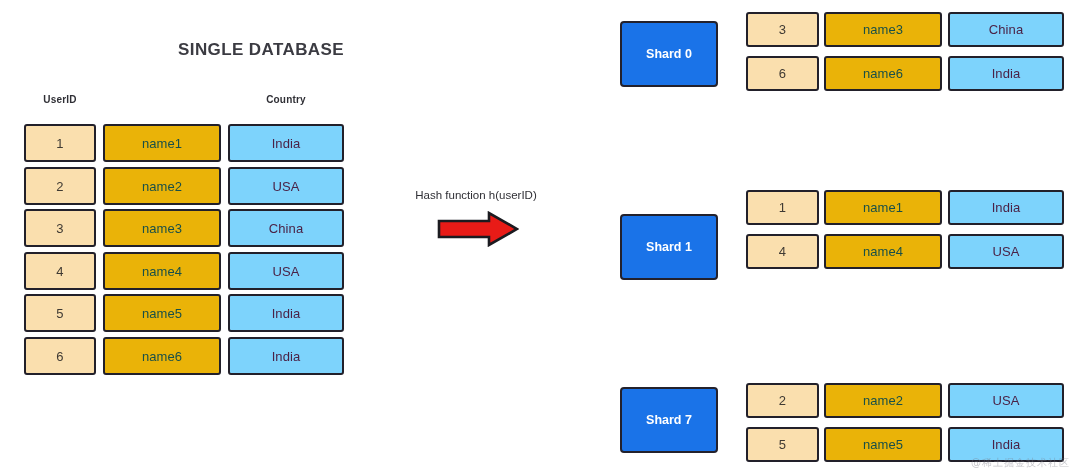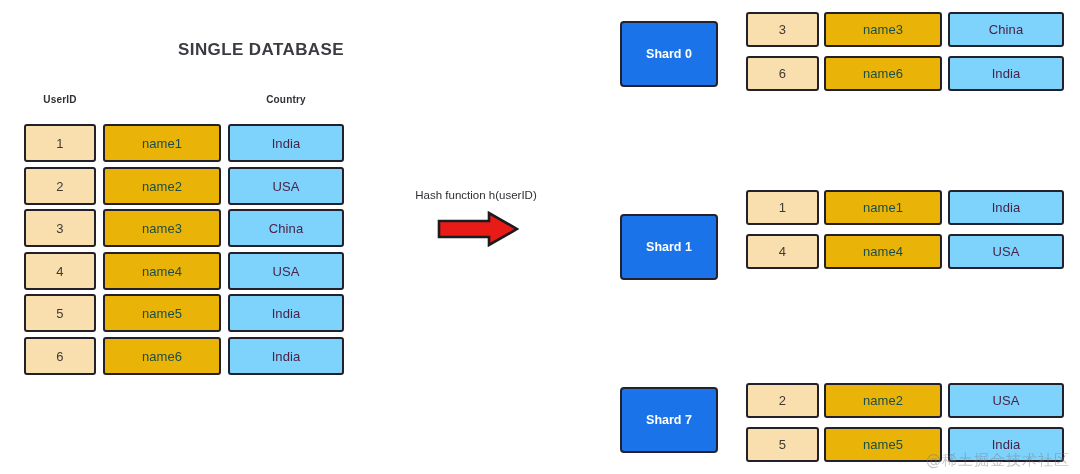--- a/index.html
+++ b/index.html
@@ -91,21 +91,21 @@
     color: #ffffff;
     font-size: 12.5px;
     font-weight: bold;
   }
 
   
   #watermark {
     position: absolute;
     right: 10px;
     bottom: 4px;
-    font-size: 15px;
+    font-size: 10px;
     color: rgba(120,120,130,.42);
     font-family: "DejaVu Sans", sans-serif;
     letter-spacing: 1px;
     pointer-events: none;
   }
 </style>
 </head>
 <body>
 
 <div id="single-db-title">SINGLE DATABASE</div>

